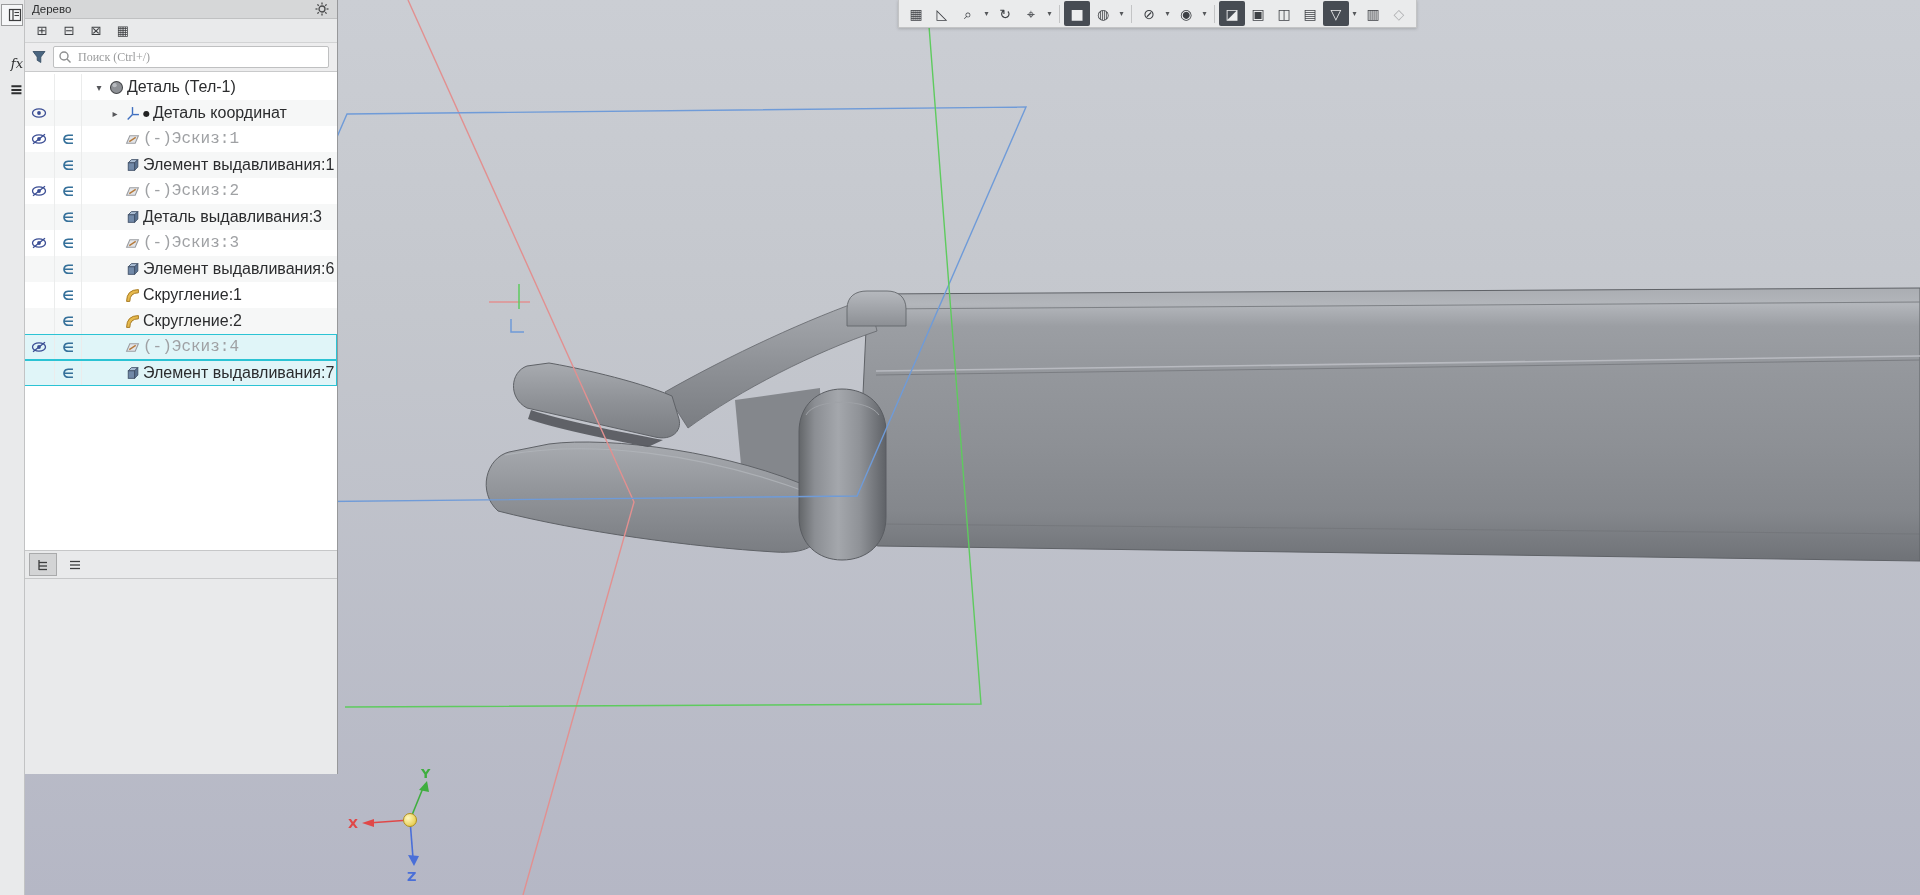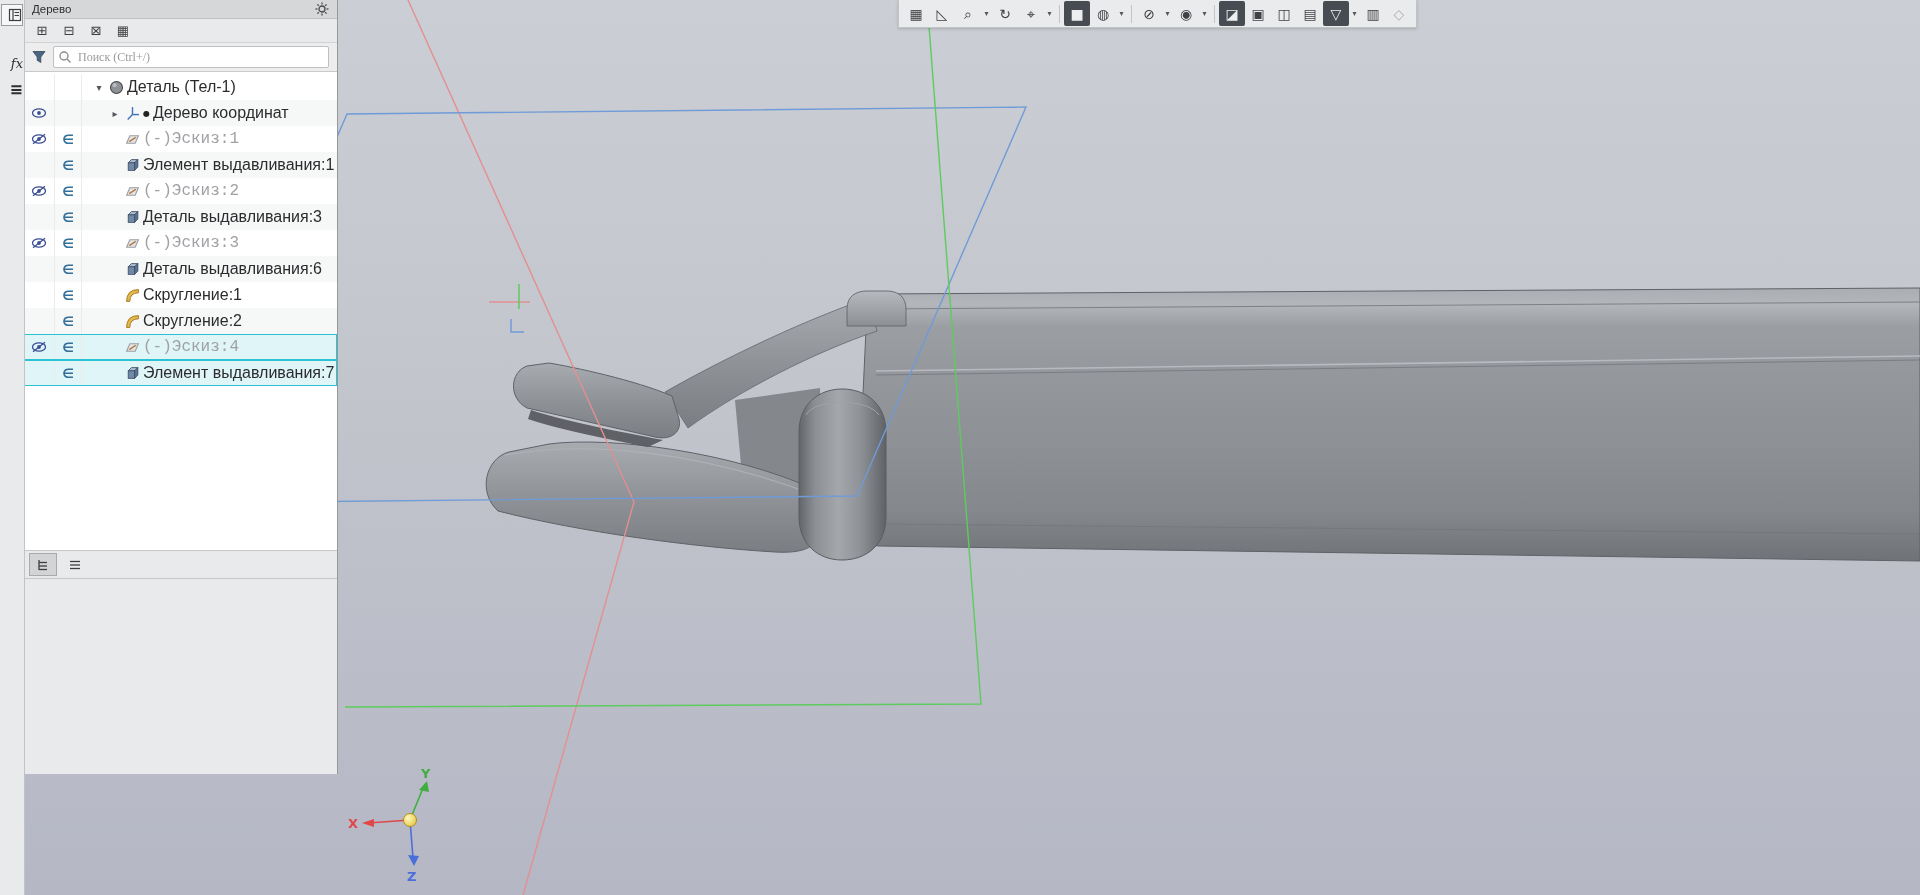--- a/index.html
+++ b/index.html
@@ -361,21 +361,21 @@
               <use href="#i-eye"></use>
             </svg>
         </span>
         <span class="gc g2"></span>
         <span class="lbl-area d1">
           <span class="exp">▸</span>
           <svg class="ic ti" viewBox="0 0 14 14">
               <use href="#i-origin"></use>
             </svg>
           <span class="bullet">●</span>
-          <span class="tl">Дерево координат</span>
+          <span class="tl">Деталь координат</span>
         </span>
       </div>
 
       <div class="trow muted">
         <span class="gc g1">
           <svg class="ic eye" viewBox="0 0 16 12">
               <use href="#i-eye-off"></use>
             </svg>
         </span>
         <span class="gc g2">
@@ -457,21 +457,21 @@
       <div class="trow">
         <span class="gc g1"></span>
         <span class="gc g2">
           <span class="inb">∈</span>
         </span>
         <span class="lbl-area d1">
           <span class="exp"></span>
           <svg class="ic ti" viewBox="0 0 14 14">
               <use href="#i-extrude"></use>
             </svg>
-          <span class="tl">Деталь выдавливания:6</span>
+          <span class="tl">Элемент выдавливания:6</span>
         </span>
       </div>
 
       <div class="trow">
         <span class="gc g1"></span>
         <span class="gc g2">
           <span class="inb">∈</span>
         </span>
         <span class="lbl-area d1">
           <span class="exp"></span>

